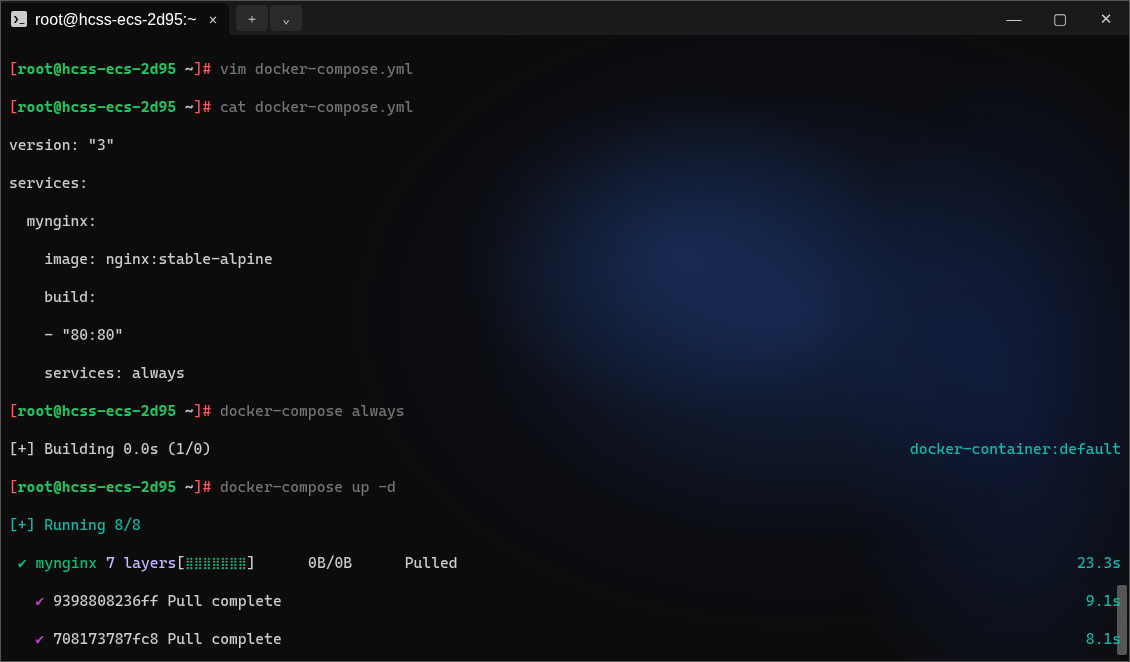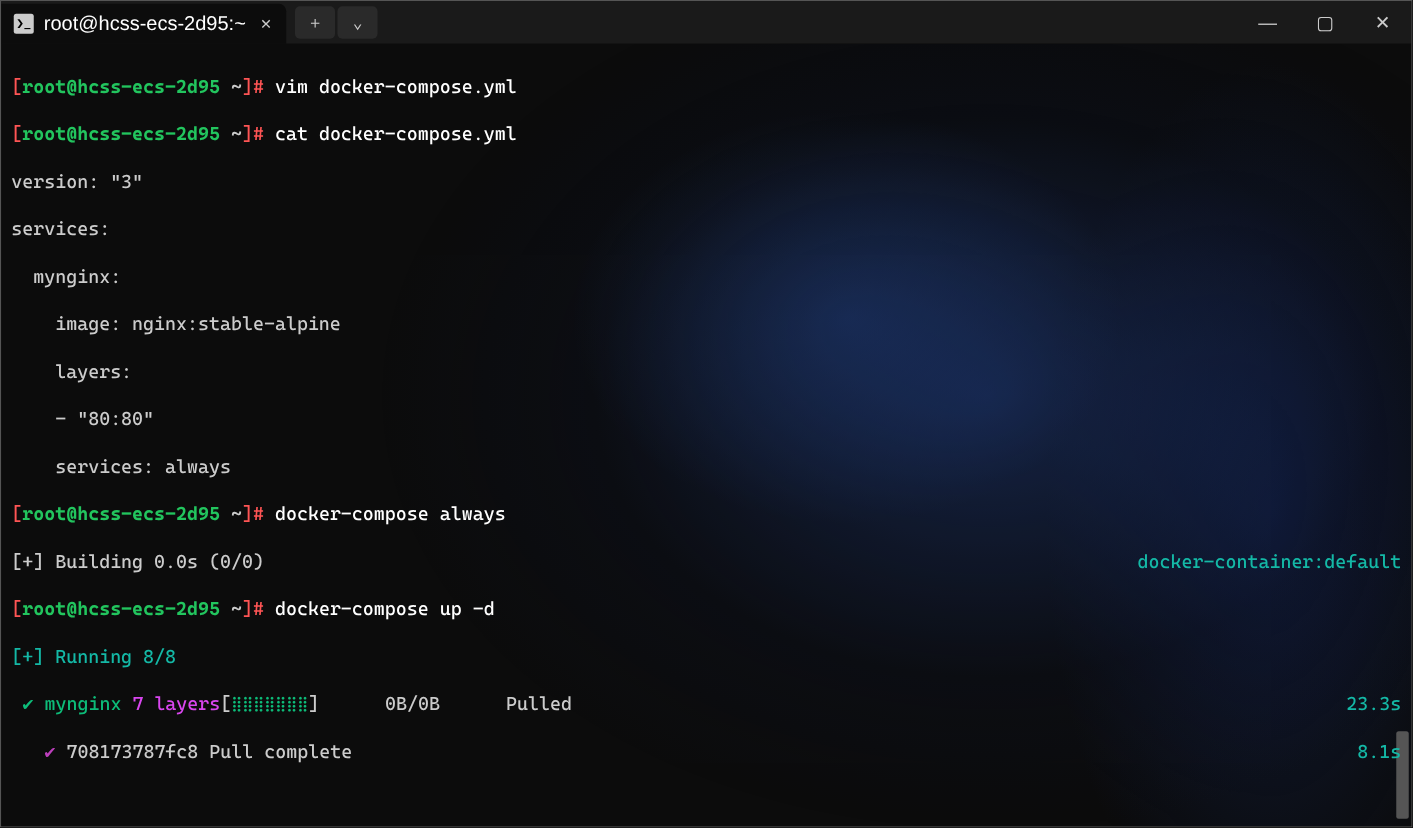--- a/index.html
+++ b/index.html
@@ -111,23 +111,23 @@
     pointer-events: none;
   }
   .term-content {
     position: relative;
     white-space: pre;
     z-index: 1;
   }
   .line { display: block; }
   .prompt-br { color: #ff5555; }
   .prompt-user { color: #22c55e; font-weight: bold; }
-  .cmd { color: #ffffff; }
+  .cmd { color: #737373; }
   .blue { color: #14b8a6; }
-  .yellow { color: #d946ef; }
+  .yellow { color: #c4b5fd; }
   .green { color: #0dbc79; text-align: right; }
   .purple { color: #bc3fbc; }
   .white { color: #cccccc; }
   .scrollbar {
     position: absolute;
     right: 2px;
     bottom: 6px;
     width: 10px;
     height: 70px;
     background: #555;
@@ -163,28 +163,29 @@
   <div class="terminal">
     <div class="bg-swirl"></div>
 
     <div class="term-content">
 <span class="line"><span class="prompt-br">[</span><span class="prompt-user">root@hcss-ecs-2d95</span><span class="white"> ~</span><span class="prompt-br">]</span><span class="prompt-br">#</span><span class="cmd"> vim docker-compose.yml</span></span>
 <span class="line"><span class="prompt-br">[</span><span class="prompt-user">root@hcss-ecs-2d95</span><span class="white"> ~</span><span class="prompt-br">]</span><span class="prompt-br">#</span><span class="cmd"> cat docker-compose.yml</span></span>
 <span class="line white">version: "3"</span>
 <span class="line white">services:</span>
 <span class="line white">  mynginx:</span>
 <span class="line white">    image: nginx:stable-alpine</span>
-<span class="line white">    layers:</span>
+<span class="line white">    build:</span>
 <span class="line white">    - "80:80"</span>
 <span class="line white">    services: always</span>
 <span class="line"><span class="prompt-br">[</span><span class="prompt-user">root@hcss-ecs-2d95</span><span class="white"> ~</span><span class="prompt-br">]</span><span class="prompt-br">#</span><span class="cmd"> docker-compose always</span></span>
-<div class="row"><span class="left white">[+] Building 0.0s (0/0)</span><span class="right blue">docker-container:default</span></div>
+<div class="row"><span class="left white">[+] Building 0.0s (1/0)</span><span class="right blue">docker-container:default</span></div>
 <span class="line"><span class="prompt-br">[</span><span class="prompt-user">root@hcss-ecs-2d95</span><span class="white"> ~</span><span class="prompt-br">]</span><span class="prompt-br">#</span><span class="cmd"> docker-compose up -d</span></span>
 <span class="line blue">[+] Running 8/8</span>
 <div class="row"><span class="left"><span class="green"> ✔ mynginx </span><span class="yellow">7 layers</span><span class="white">[</span><span class="green">⣿⣿⣿⣿⣿⣿⣿</span><span class="white">]</span><span class="white">      0B/0B      Pulled</span></span><span class="right blue">23.3s</span></div>
+<div class="row"><span class="left"><span class="purple">   ✔ </span><span class="white">9398808236ff</span><span class="white"> </span><span class="white">Pull complete</span></span><span class="right blue">9.1s</span></div>
 <div class="row"><span class="left"><span class="purple">   ✔ </span><span class="white">708173787fc8</span><span class="white"> </span><span class="white">Pull complete</span></span><span class="right blue">8.1s</span></div>
 
 
 
 
 
 
 
 
 

